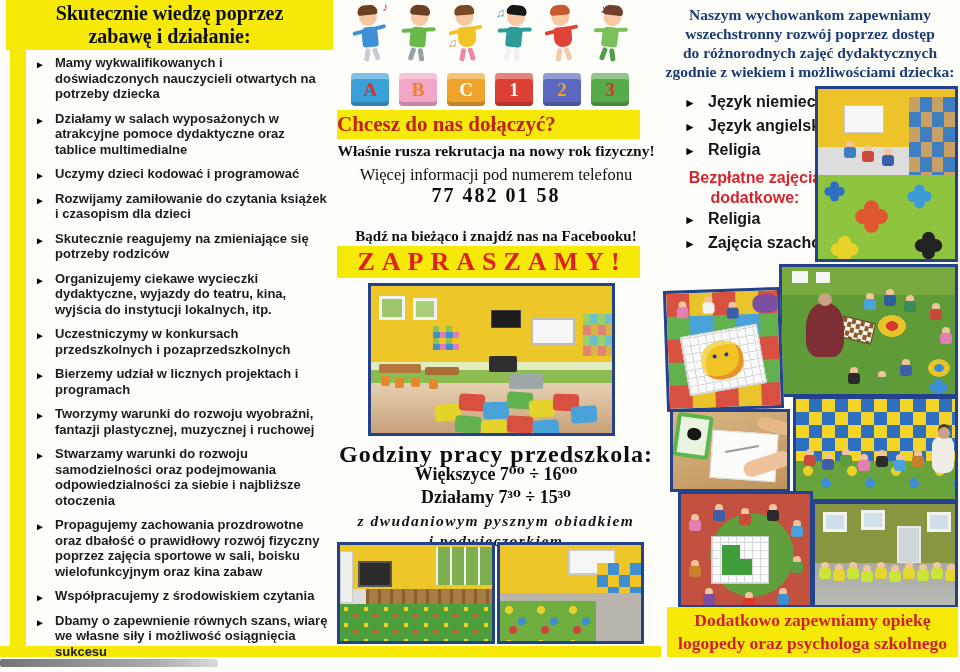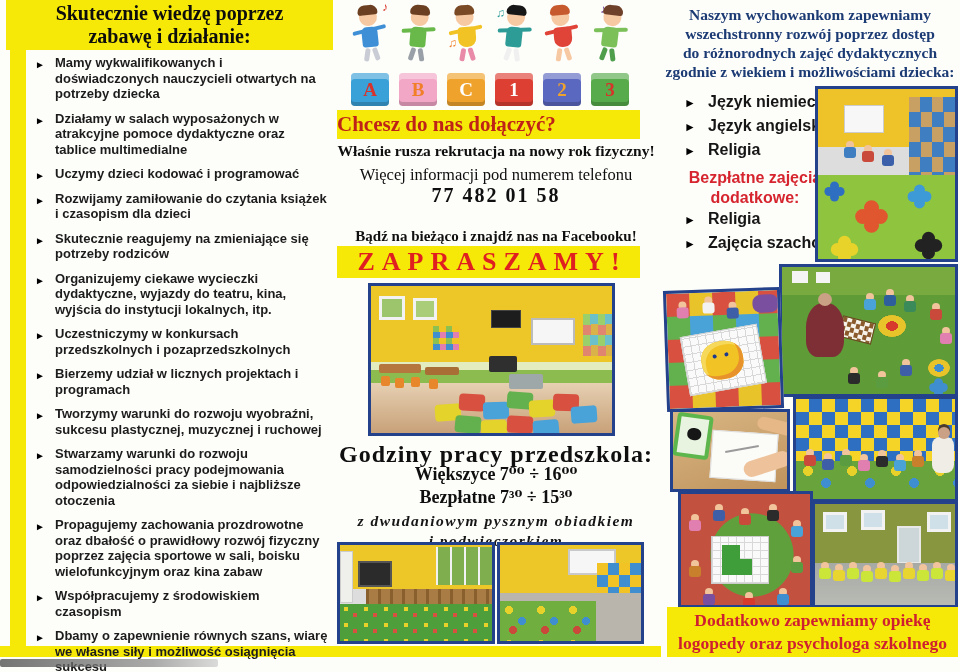--- a/index.html
+++ b/index.html
@@ -85,24 +85,24 @@
 
   <div class="abs llist">
     <div class="item"><span class="arr">►</span><span>Mamy wykwalifikowanych i doświadczonych nauczycieli otwartych na potrzeby dziecka</span></div>
     <div class="item"><span class="arr">►</span><span>Działamy w salach wyposażonych w atrakcyjne pomoce dydaktyczne oraz tablice multimedialne</span></div>
     <div class="item"><span class="arr">►</span><span>Uczymy dzieci kodować i programować</span></div>
     <div class="item"><span class="arr">►</span><span>Rozwijamy zamiłowanie do czytania książek i czasopism dla dzieci</span></div>
     <div class="item"><span class="arr">►</span><span>Skutecznie reagujemy na zmieniające się potrzeby rodziców</span></div>
     <div class="item"><span class="arr">►</span><span>Organizujemy ciekawe wycieczki dydaktyczne, wyjazdy do teatru, kina, wyjścia do instytucji lokalnych, itp.</span></div>
     <div class="item"><span class="arr">►</span><span>Uczestniczymy w konkursach przedszkolnych i pozaprzedszkolnych</span></div>
     <div class="item"><span class="arr">►</span><span>Bierzemy udział w licznych projektach i programach</span></div>
-    <div class="item"><span class="arr">►</span><span>Tworzymy warunki do rozwoju wyobraźni, sukcesu plastycznej, muzycznej i ruchowej</span></div>
-    <div class="item"><span class="arr">►</span><span>Stwarzamy warunki do rozwoju samodzielności pracy podejmowania odpowiedzialności za siebie i najbliższe otoczenia</span></div>
+    <div class="item"><span class="arr">►</span><span>Tworzymy warunki do rozwoju wyobraźni, fantazji plastycznej, muzycznej i ruchowej</span></div>
+    <div class="item"><span class="arr">►</span><span>Stwarzamy warunki do rozwoju samodzielności oraz podejmowania odpowiedzialności za siebie i najbliższe otoczenia</span></div>
     <div class="item"><span class="arr">►</span><span>Propagujemy zachowania prozdrowotne oraz dbałość o prawidłowy rozwój fizyczny poprzez zajęcia sportowe w sali, boisku wielofunkcyjnym oraz kina zabaw</span></div>
-    <div class="item"><span class="arr">►</span><span>Współpracujemy z środowiskiem czasopism</span></div>
+    <div class="item"><span class="arr">►</span><span>Współpracujemy z środowiskiem czytania</span></div>
     <div class="item"><span class="arr">►</span><span>Dbamy o zapewnienie równych szans, wiarę we własne siły i możliwość osiągnięcia sukcesu</span></div>
 
   </div>
 
   <div class="abs kids">
     <span class="note" style="left:34px;top:-2px;color:#d8392d">♪</span>
     <span class="note" style="left:148px;top:4px;color:#2e9c96">♫</span>
     <span class="note" style="left:252px;top:0;color:#7a4fa0">♪</span>
     <span class="note" style="left:100px;top:34px;color:#f0812c">♫</span>
     <span class="note" style="left:208px;top:30px;color:#d8392d">♪</span>
@@ -206,21 +206,21 @@
     <div class="pz" style="left:182px;top:108px;background:#d8503f;transform:rotate(2deg)"></div>
     <div class="pz" style="left:200px;top:120px;background:#4aa3d8;transform:rotate(-4deg)"></div>
     <div class="pz" style="left:84px;top:130px;background:#62b14e;transform:rotate(5deg)"></div>
     <div class="pz" style="left:110px;top:134px;background:#e4d32a;transform:rotate(-2deg)"></div>
     <div class="pz" style="left:136px;top:130px;background:#d8503f;transform:rotate(3deg)"></div>
     <div class="pz" style="left:162px;top:134px;background:#4aa3d8;transform:rotate(-5deg)"></div>
   </div>
 
   <div class="abs mline serif" style="top:441px;font-weight:bold;font-size:24px;letter-spacing:1px">Godziny pracy przedszkola:</div>
   <div class="abs mline serif" style="top:463px;font-weight:bold;font-size:18px">Większyce 7⁰⁰ ÷ 16⁰⁰</div>
-  <div class="abs mline serif" style="top:486px;font-weight:bold;font-size:18px">Bezpłatne 7³⁰ ÷ 15³⁰</div>
+  <div class="abs mline serif" style="top:486px;font-weight:bold;font-size:18px">Działamy 7³⁰ ÷ 15³⁰</div>
   <div class="abs serif" style="left:356px;top:511px;width:280px;text-align:center;font-weight:bold;font-style:italic;font-size:15.5px;line-height:20px;letter-spacing:1.5px;color:#161616">z dwudaniowym pysznym obiadkiem i podwieczorkiem</div>
 
   <div class="photo" style="left:337px;top:542px;width:158px;height:102px">
     <div class="abs" style="left:0;top:0;right:0;height:46%;background:#edc728"></div>
     <div class="abs" style="left:0;top:6px;width:13px;height:52px;background:#efefec;border:1px solid #ccc"></div>
     <div class="abs" style="left:18px;top:16px;width:34px;height:26px;background:#2b2b2b;border:2px solid #555"></div>
     <div class="abs" style="left:96px;top:2px;width:60px;height:38px;background:repeating-linear-gradient(90deg,#f2f2f2 0 2px,#7fae4e 2px 14px)"></div>
     <div class="abs" style="left:26px;top:44px;width:126px;height:15px;background:repeating-linear-gradient(90deg,#8a5f2e 0 3px,#a97c45 3px 12px)"></div>
     <div class="abs" style="left:0;top:59px;right:0;bottom:0;background:radial-gradient(circle 2.5px at 6px 5px,#e8d22a 98%,transparent),radial-gradient(circle 2.5px at 15px 11px,#d8503f 98%,transparent),#4f9e3c;background-size:20px 16px"></div>
   </div>

